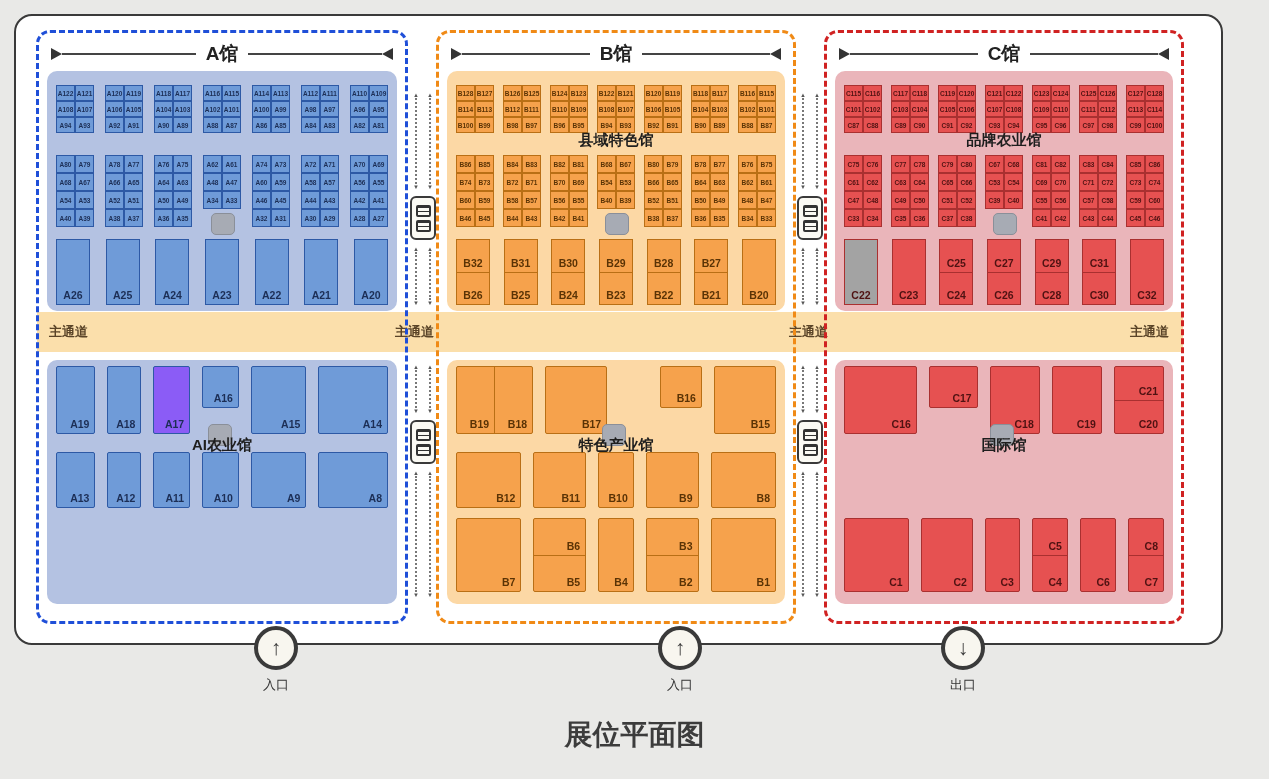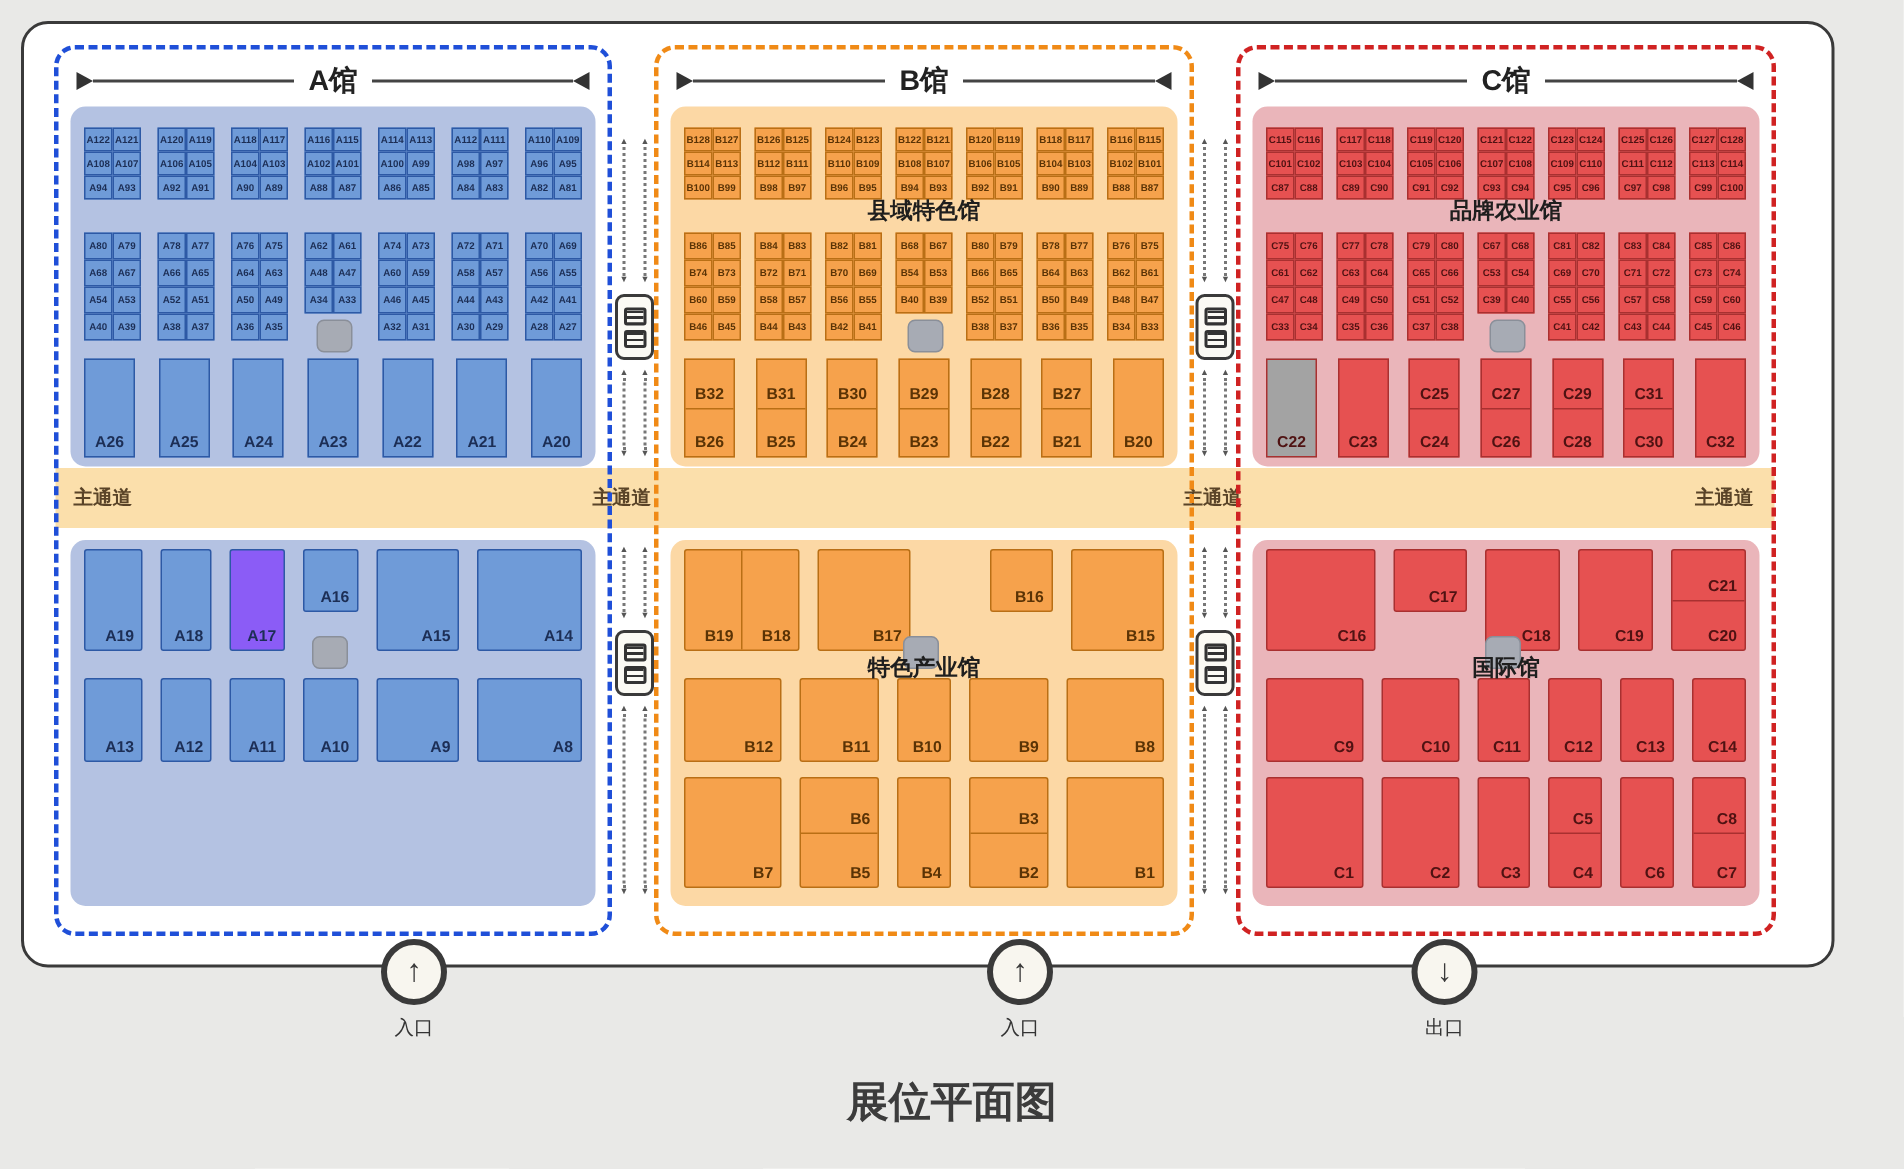--- a/index.html
+++ b/index.html
@@ -258,20 +258,21 @@
             <div class="blabel" style="color: rgb(28, 46, 85);">A10</div>
           </div>
           <div class="bcell" style="flex: 60 60 0px; background: rgb(111, 155, 216); border-color: rgb(45, 89, 165);">
             <div class="blabel" style="color: rgb(28, 46, 85);">A9</div>
           </div>
           <div class="bcell" style="flex: 76 76 0px; background: rgb(111, 155, 216); border-color: rgb(45, 89, 165);">
             <div class="blabel" style="color: rgb(28, 46, 85);">A8</div>
           </div>
         </div>
         <div class="graysq" style="background: rgb(167, 171, 180); border: 1px solid rgb(138, 143, 153); top: 64px; left: 50%; margin-left: -14px;"></div>
+        <div class="botlabel">AI农业馆</div>
       </div>
     </div>
   <div class="zone zoneB" style="border-color: rgb(240, 138, 22);">
       <div class="hdr">
         <div class="tri-r"></div>
         <div class="ln"></div>
         <div class="nm">B馆</div>
         <div class="ln"></div>
         <div class="tri-l"></div>
       </div>
@@ -725,40 +726,20 @@
           <div class="bcell" style="flex: 38 38 0px; background: rgb(230, 81, 81); border-color: rgb(169, 48, 48);">
             <div class="blabel" style="color: rgb(79, 18, 18);">C19</div>
           </div>
           <div class="bcell stack" style="flex: 38 38 0px; background: rgb(230, 81, 81); border-color: rgb(169, 48, 48);">
             <div class="shalf" style="border-bottom: 1px solid rgb(169, 48, 48);">
               <div class="blabel" style="color: rgb(79, 18, 18);">C21</div>
             </div>
             <div class="shalf">
               <div class="blabel" style="color: rgb(79, 18, 18);">C20</div>
             </div>
-          </div>
-        </div>
-        <div class="brow brow2">
-          <div class="bcell" style="flex: 70 70 0px; background: rgb(230, 81, 81); border-color: rgb(169, 48, 48);">
-            <div class="blabel" style="color: rgb(79, 18, 18);">C9</div>
-          </div>
-          <div class="bcell" style="flex: 56 56 0px; background: rgb(230, 81, 81); border-color: rgb(169, 48, 48);">
-            <div class="blabel" style="color: rgb(79, 18, 18);">C10</div>
-          </div>
-          <div class="bcell" style="flex: 37 37 0px; background: rgb(230, 81, 81); border-color: rgb(169, 48, 48);">
-            <div class="blabel" style="color: rgb(79, 18, 18);">C11</div>
-          </div>
-          <div class="bcell" style="flex: 38 38 0px; background: rgb(230, 81, 81); border-color: rgb(169, 48, 48);">
-            <div class="blabel" style="color: rgb(79, 18, 18);">C12</div>
-          </div>
-          <div class="bcell" style="flex: 38 38 0px; background: rgb(230, 81, 81); border-color: rgb(169, 48, 48);">
-            <div class="blabel" style="color: rgb(79, 18, 18);">C13</div>
-          </div>
-          <div class="bcell" style="flex: 38 38 0px; background: rgb(230, 81, 81); border-color: rgb(169, 48, 48);">
-            <div class="blabel" style="color: rgb(79, 18, 18);">C14</div>
           </div>
         </div>
         <div class="brow brow3">
           <div class="bcell" style="flex: 70 70 0px; background: rgb(230, 81, 81); border-color: rgb(169, 48, 48);">
             <div class="blabel" style="color: rgb(79, 18, 18);">C1</div>
           </div>
           <div class="bcell" style="flex: 56 56 0px; background: rgb(230, 81, 81); border-color: rgb(169, 48, 48);">
             <div class="blabel" style="color: rgb(79, 18, 18);">C2</div>
           </div>
           <div class="bcell" style="flex: 37 37 0px; background: rgb(230, 81, 81); border-color: rgb(169, 48, 48);">

